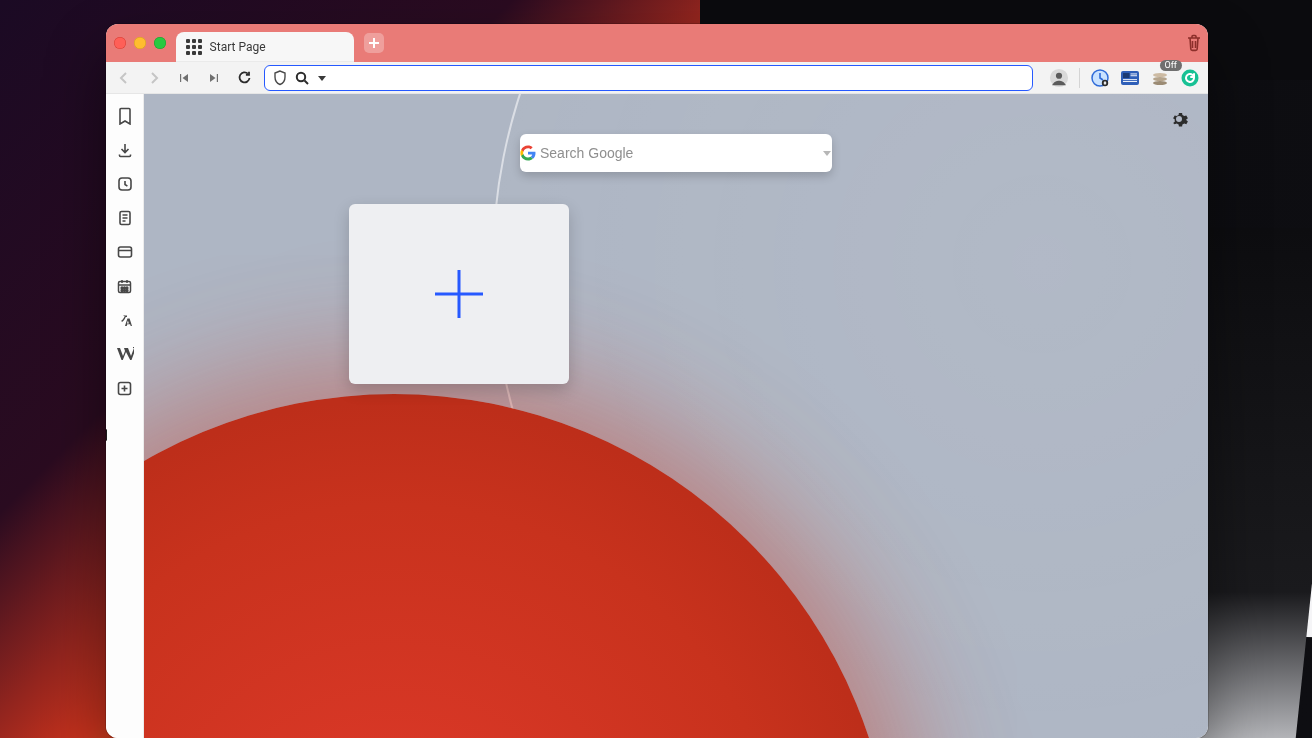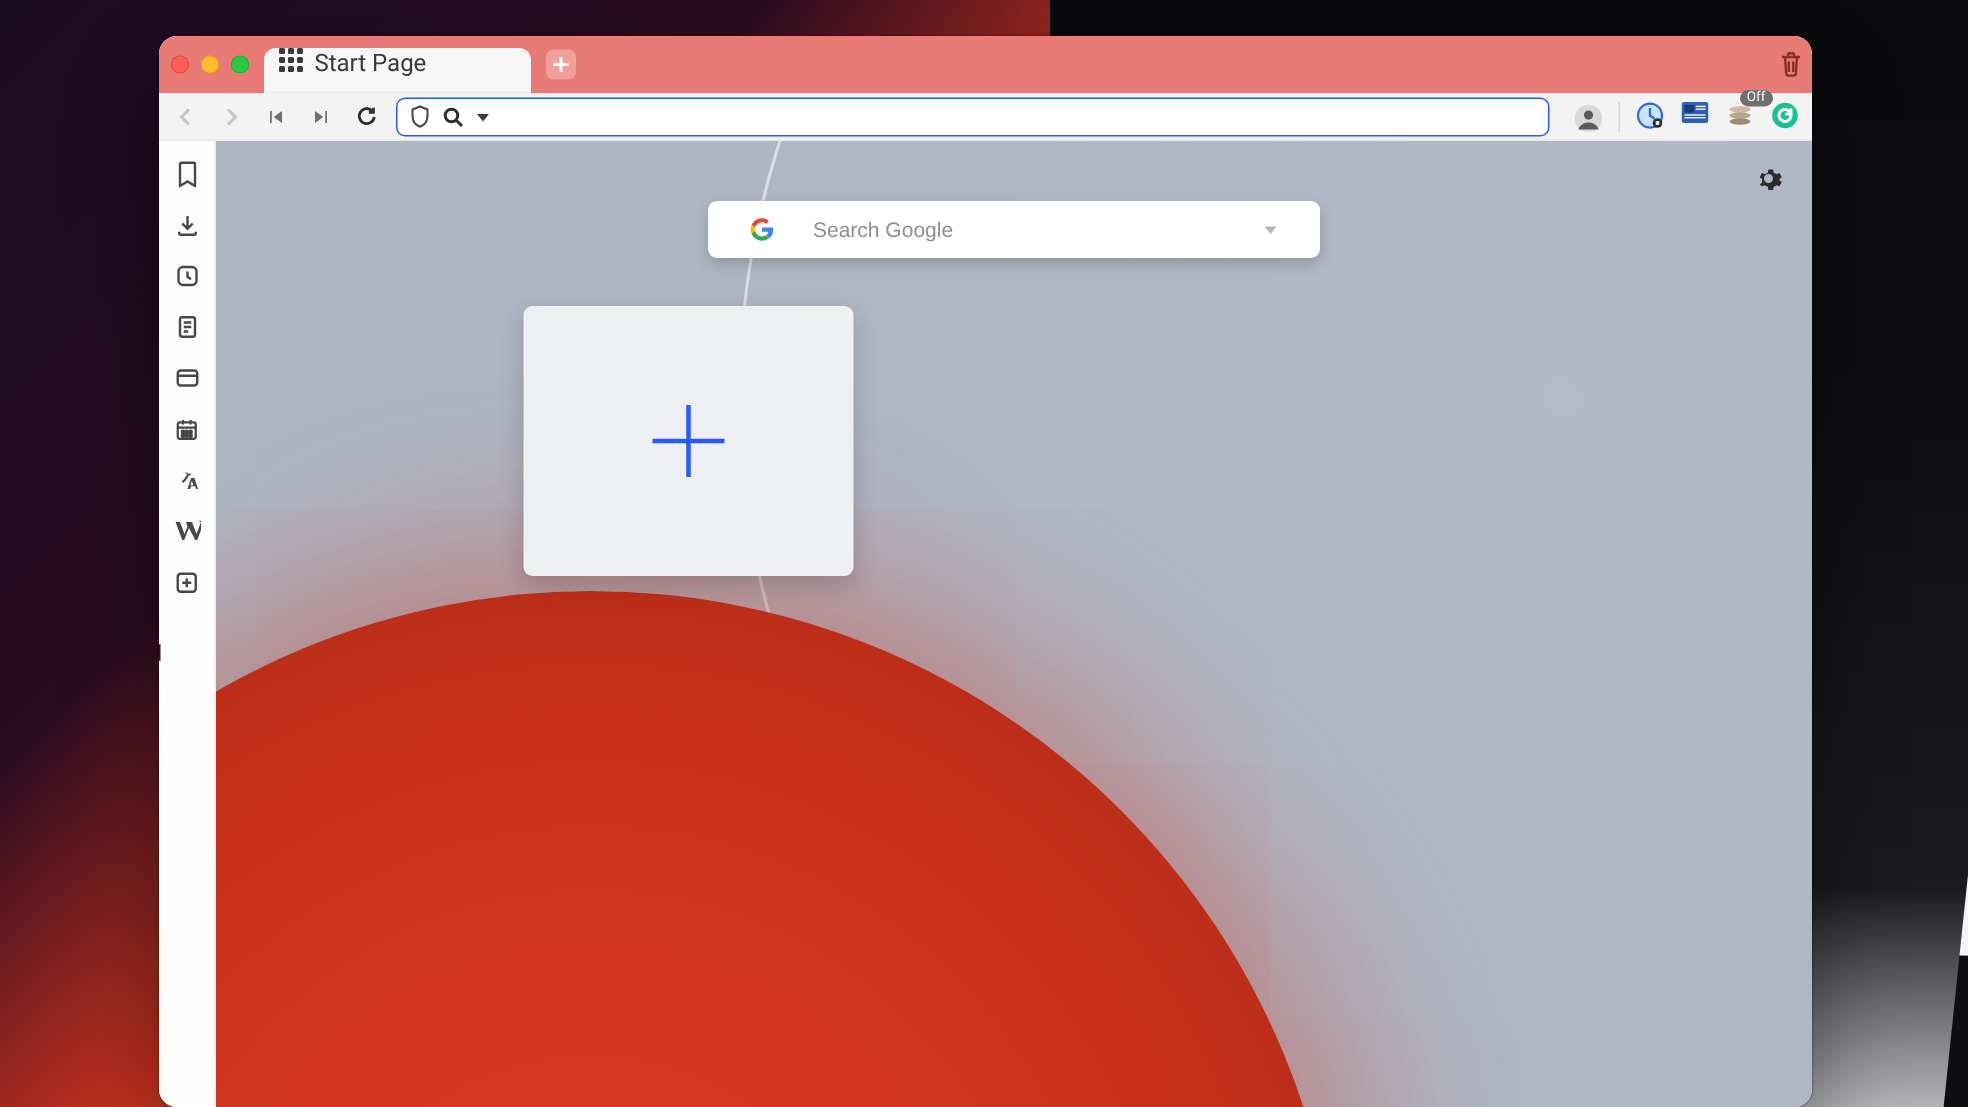--- a/index.html
+++ b/index.html
@@ -43,23 +43,23 @@
     position:relative;
   }
   .traffic { display:flex; gap:8px; align-items:center; align-self:center; margin-right:10px; }
   .tl { width:12px; height:12px; border-radius:50%; }
   .tl.red { background:#ff5f57; box-shadow:inset 0 0 0 .5px #d43d33; }
   .tl.yel { background:#ffbd2e; box-shadow:inset 0 0 0 .5px #d19e22; }
   .tl.grn { background:#28c940; box-shadow:inset 0 0 0 .5px #1f9a31; }
 
   .tab {
     height:30px; background:#f7f7f7; border-radius:8px 8px 0 0;
-    display:flex; padding:0 14px 0 10px; gap:8px;
+    display:flex; align-items:center; padding:0 14px 0 10px; gap:8px;
     min-width:178px; box-shadow:0 -1px 0 rgba(0,0,0,.05) inset;
-    color:#3a3a3a; font-size:16px;
+    color:#3a3a3a; font-size:12px;
   }
   .tab .dots {
     display:grid; grid-template-columns:repeat(3,4px); grid-auto-rows:4px; gap:1.8px;
   }
   .tab .dots span { width:4px; height:4px; background:#3a3a3a; border-radius:1px; }
 
   .newtab-btn {
     margin-left:10px; align-self:center; width:20px; height:20px; border-radius:5px;
     background:rgba(255,255,255,.28); display:flex; align-items:center; justify-content:center;
   }
@@ -76,21 +76,21 @@
   .tbtn.dis { color:#c5c5c5; }
 
   .addr {
     flex:1; height:26px; border:1.5px solid #2659ff; border-radius:6px; background:#fff;
     display:flex; align-items:center; padding:0 8px; gap:8px;
   }
   .addr input { flex:1; border:none; outline:none; font-size:13px; color:#444; background:transparent; }
   .addr input::placeholder { color:#8a8a8a; }
 
   .ext-group { display:flex; align-items:center; gap:10px; margin-left:6px; }
-  .ext { width:20px; height:20px; display:flex; align-items:flex-start; justify-content:center; position:relative; }
+  .ext { width:20px; height:20px; display:flex; align-items:center; justify-content:center; position:relative; }
   .ext .badge {
     position:absolute; top:-8px; right:-12px; font-size:9px; background:#6f6f6f; color:#fff;
     padding:1px 5px; border-radius:8px; line-height:1.1;
   }
 
   
   .body-row{ flex:1; display:flex; min-height:0; }
   .panel {
     width:38px; background:#fdfdfd; border-right:1px solid #ececec;
     display:flex; flex-direction:column; align-items:center; gap:14px; padding-top:12px;
@@ -113,23 +113,23 @@
   .content-bg .disc {
     position:absolute; left:-250px; top:300px; width:1000px; height:1000px; border-radius:50%;
     background:radial-gradient(circle at 50% 50%,#e13a2b 0%,#c8321d 55%,#bd2e1a 70%);
     box-shadow:0 0 120px 30px rgba(201,57,37,.45);
   }
 
   .gear { position:absolute; top:16px; right:20px; color:#2c2c2c; }
 
   .search-box {
     position:absolute; left:50%; top:40px; transform:translateX(-50%);
-    width:408px; height:38px; background:#fff; border-radius:6px;
+    width:312px; height:38px; background:#fff; border-radius:6px;
     box-shadow:0 4px 10px rgba(0,0,0,.18); display:flex; align-items:center;
-    padding:0 28px; gap:26px;
+    padding:0 0; gap:4px;
   }
   .search-box input { flex:1; border:none; outline:none; font-size:14px; color:#444; }
   .search-box input::placeholder { color:#8f8f8f; }
   .g-logo { width:16px; height:16px; }
   .chev-dd { color:#b7b7b7; }
 
   .tile {
     position:absolute; left:205px; top:110px; width:220px; height:180px;
     background:#eeeff2; border-radius:6px; box-shadow:0 6px 16px rgba(0,0,0,.18);
     display:flex; align-items:center; justify-content:center;

